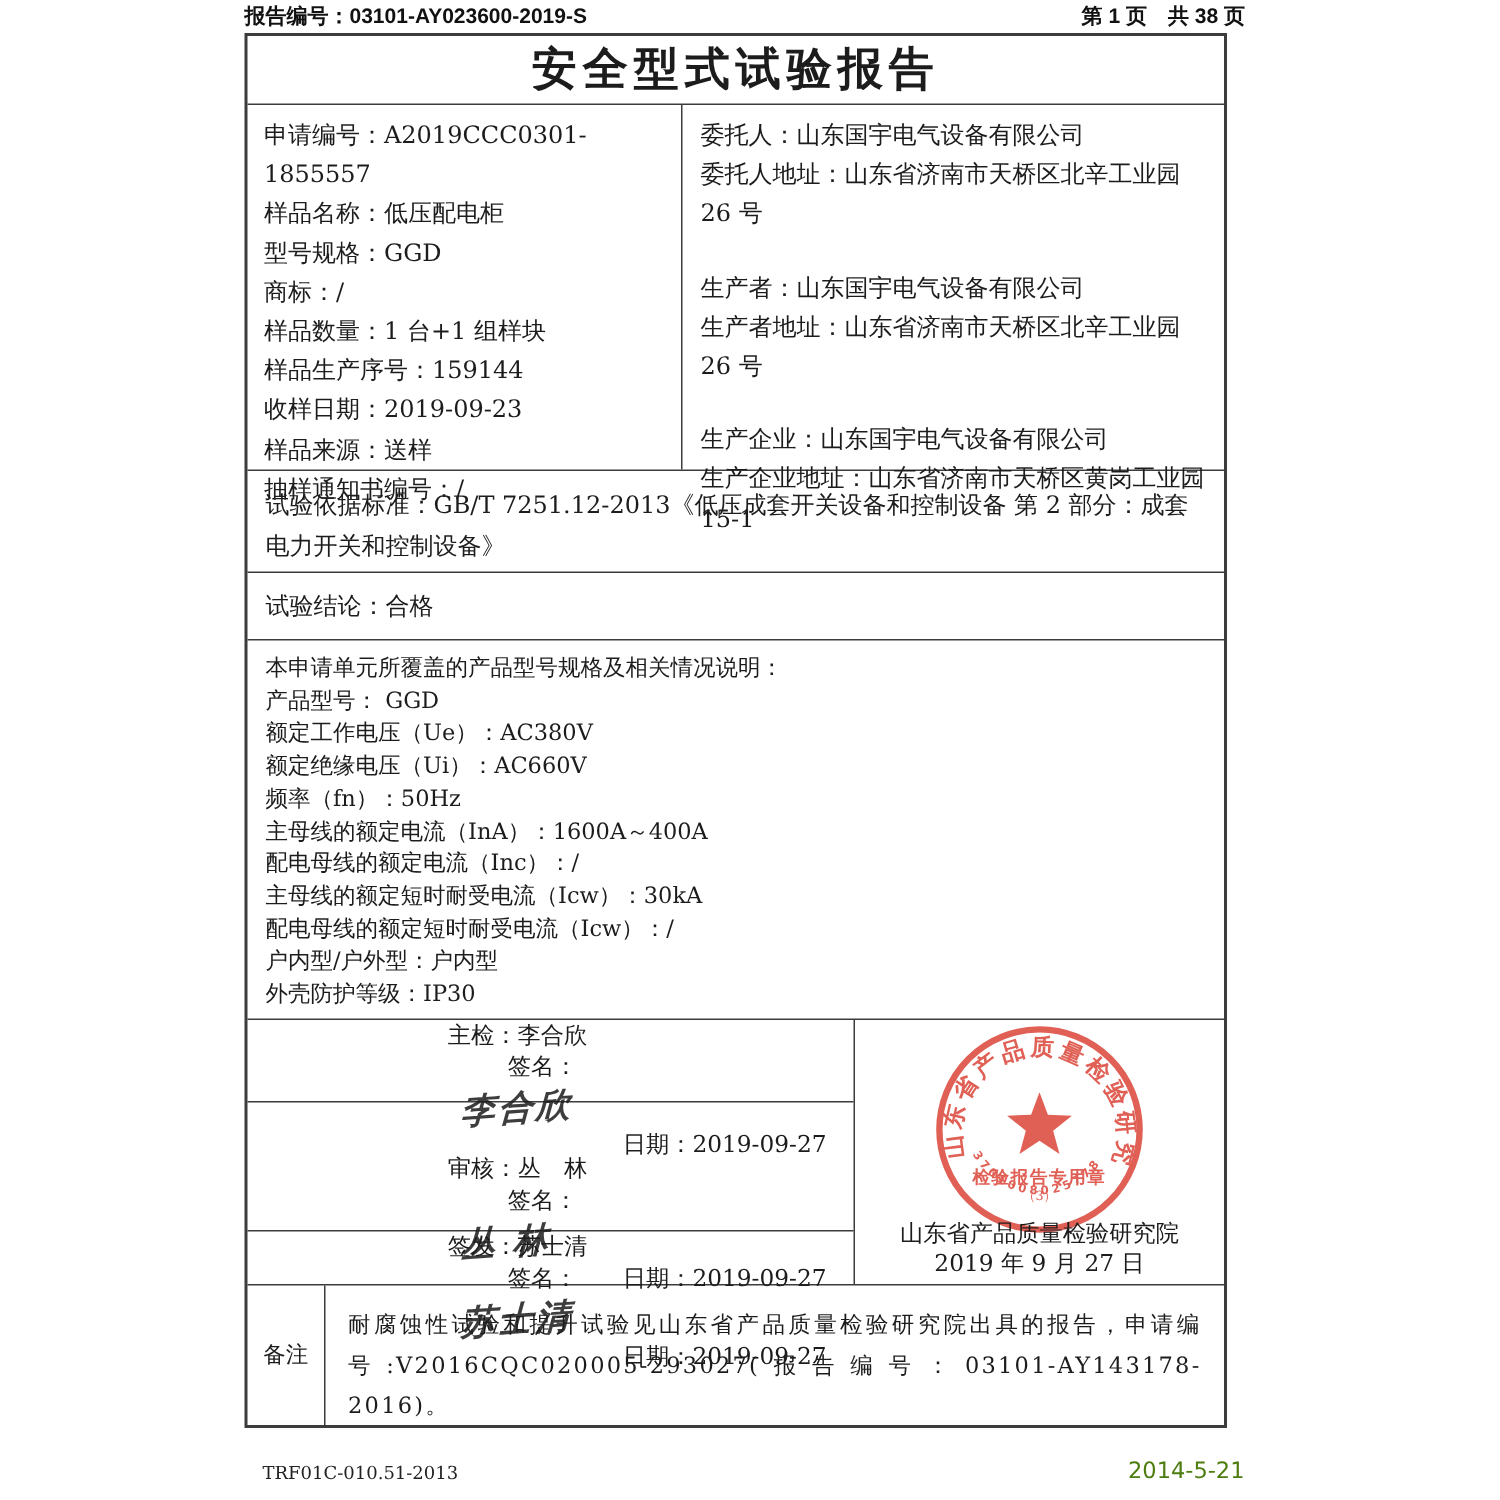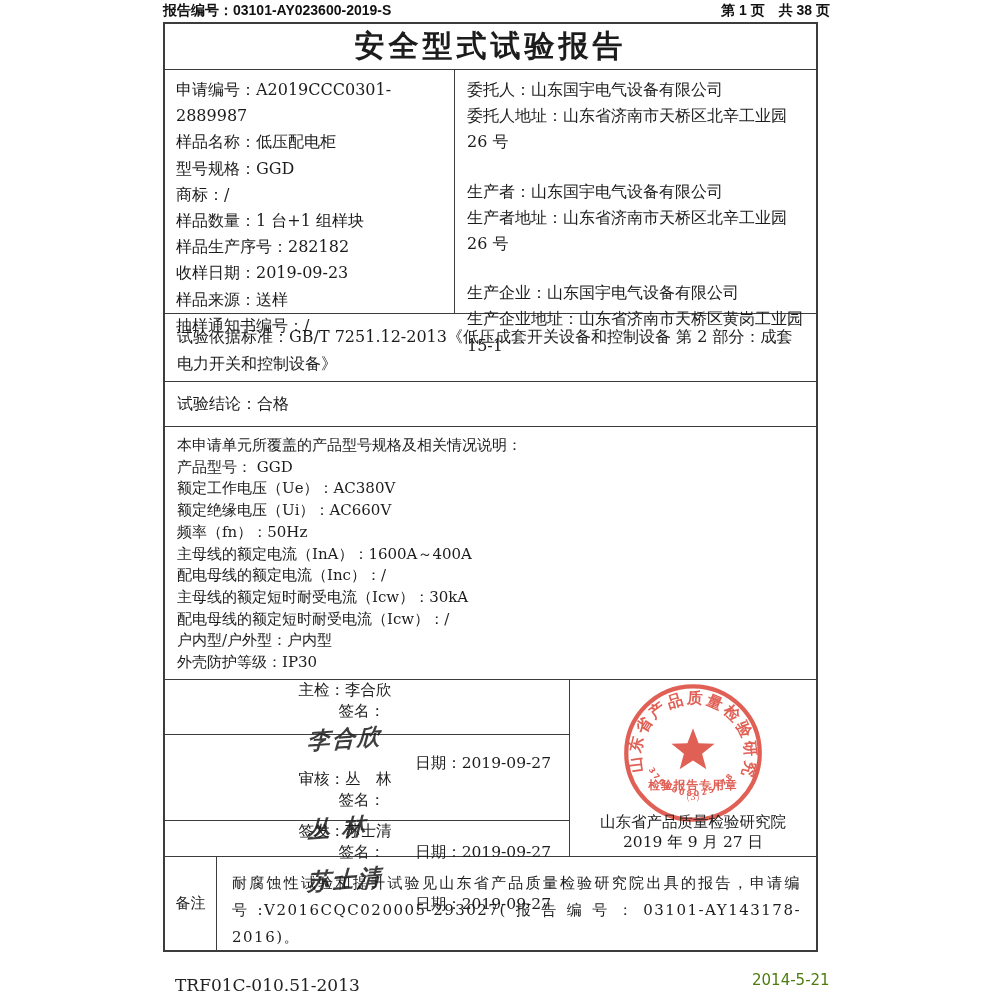--- a/index.html
+++ b/index.html
@@ -66,21 +66,21 @@
   .remark-row { height:93px; display:flex; }
   .remark-label {
     width:52px; border-right:1.5px solid #3c3c3c;
     display:flex; align-items:center; justify-content:center; font-size:15px;
   }
   .remark-text {
     flex:1; padding:13px 15px 0 15px; font-size:15px; line-height:27px;
     letter-spacing:1.5px; text-align:justify;
   }
 
-  .footer-left { position:absolute; left:175px; top:975px; font-size:17px; color:#222; }
+  .footer-left { position:absolute; left:175px; top:975px; font-size:12px; color:#222; }
   .footer-right {
     position:absolute; left:752px; top:971px; font-size:15px; color:#4d7c0f;
     font-family:"DejaVu Sans","Liberation Sans",sans-serif;
   }
 </style>
 </head>
 <body>
 
 <div class="page">
 
@@ -88,26 +88,26 @@
     <span>报告编号：03101-AY023600-2019-S</span>
     <span>第 1 页　共 38 页</span>
   </div>
 
   <div class="report-table">
 
     <div class="row title-row">安全型式试验报告</div>
 
     <div class="row info-row">
       <div class="info-left">
-        <div>申请编号：A2019CCC0301-2889987</div>
+        <div>申请编号：A2019CCC0301-1855557</div>
         <div>样品名称：低压配电柜</div>
         <div>型号规格：GGD</div>
         <div>商标：/</div>
         <div>样品数量：1 台+1 组样块</div>
-        <div>样品生产序号：282182</div>
+        <div>样品生产序号：159144</div>
         <div>收样日期：2019-09-23</div>
         <div>样品来源：送样</div>
         <div>抽样通知书编号：/</div>
       </div>
       <div class="info-right">
         <div class="party-group">
           <div>委托人：山东国宇电气设备有限公司</div>
           <div>委托人地址：山东省济南市天桥区北辛工业园 26 号</div>
         </div>
         <div class="party-group">

